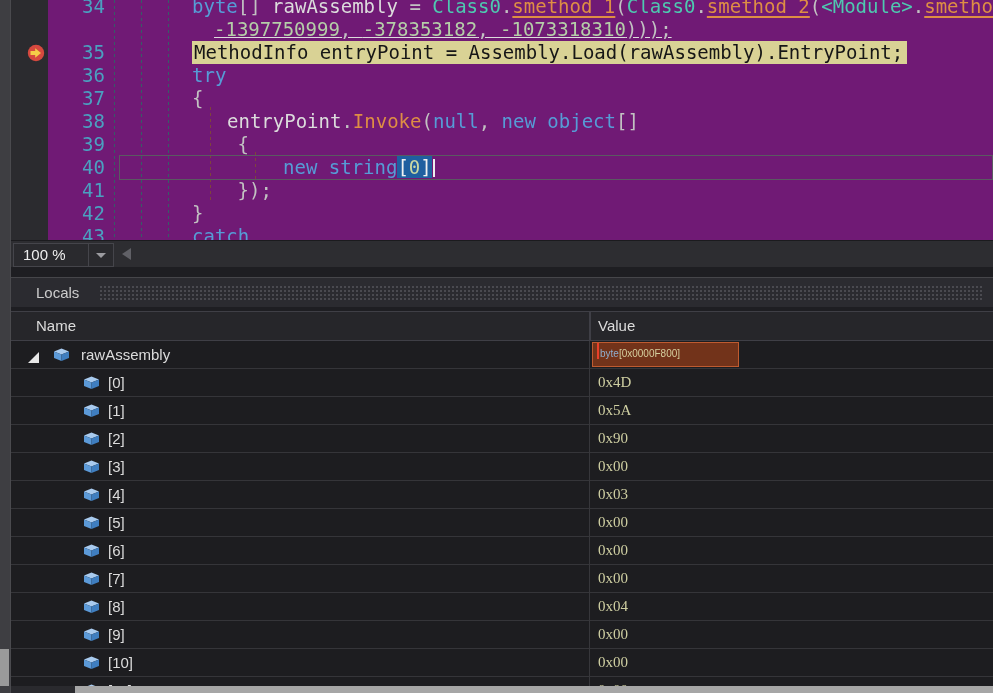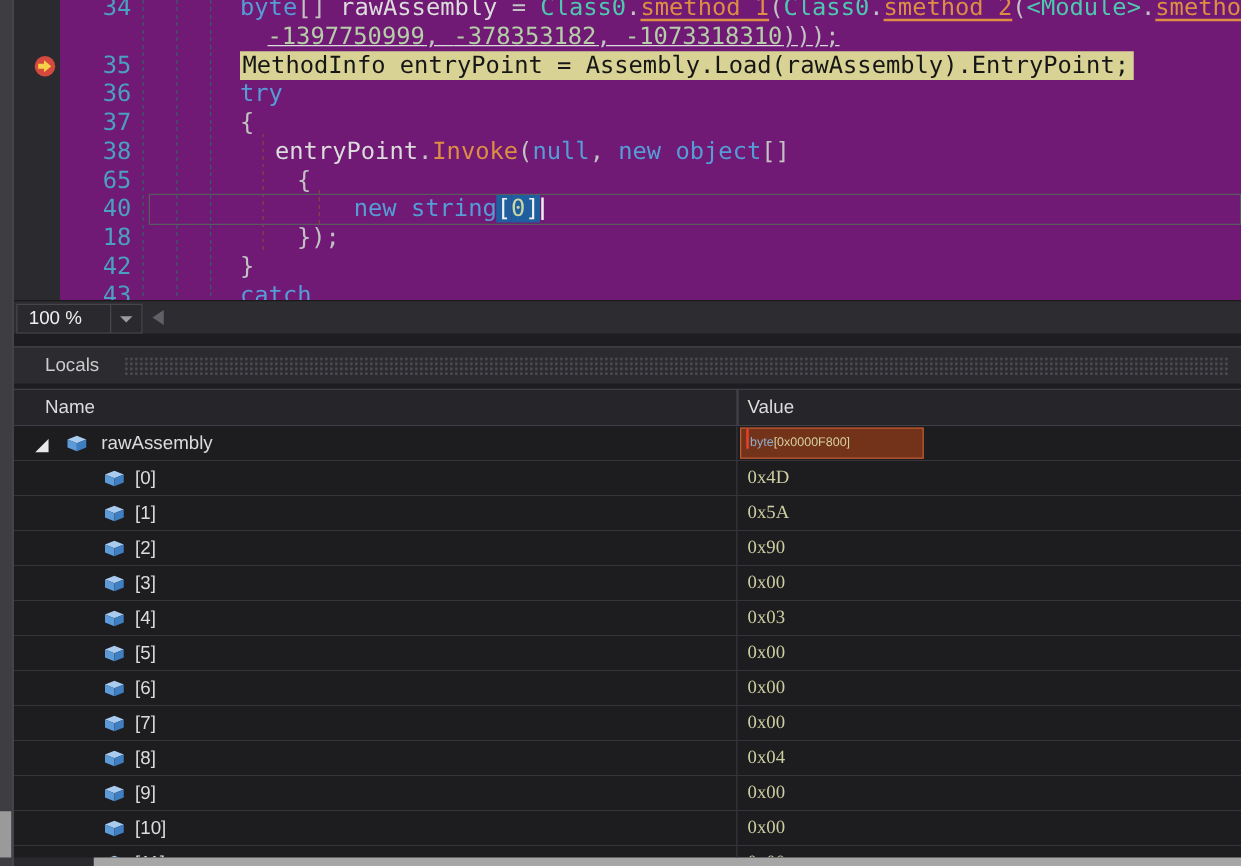--- a/index.html
+++ b/index.html
@@ -105,33 +105,33 @@
       <circle cx="9" cy="9" r="8.2" fill="#D6493F"></circle>
       <path d="M3.5 7 H8.2 V4.2 L14 9 L8.2 13.8 V11 H3.5 Z" fill="#F5CF48"></path>
     </svg>
 
     <div id="numLayer">
         <div class="line-num" style="top: -5px;">34</div>
         <div class="line-num" style="top: 41px;">35</div>
         <div class="line-num" style="top: 64px;">36</div>
         <div class="line-num" style="top: 87px;">37</div>
         <div class="line-num" style="top: 110px;">38</div>
-        <div class="line-num" style="top: 133px;">65</div>
+        <div class="line-num" style="top: 133px;">39</div>
         <div class="line-num" style="top: 156px;">40</div>
-        <div class="line-num" style="top: 179px;">18</div>
+        <div class="line-num" style="top: 179px;">41</div>
         <div class="line-num" style="top: 202px;">42</div>
         <div class="line-num" style="top: 225px;">43</div>
       </div>
     <div id="codeLayer">
         <div class="code-line" style="top: -5px; left: 181px;"><span class="tk tk-kw">byte</span><span class="tk tk-pu">[] </span><span class="tk tk-id">rawAssembly </span><span class="tk tk-pu">= </span><span class="tk tk-ty">Class0</span><span class="tk tk-pu">.</span><span class="tk tk-mu">smethod_1</span><span class="tk tk-pu">(</span><span class="tk tk-ty">Class0</span><span class="tk tk-pu">.</span><span class="tk tk-mu">smethod_2</span><span class="tk tk-pu">(</span><span class="tk tk-ty">&lt;Module&gt;</span><span class="tk tk-pu">.</span><span class="tk tk-mu">smethod</span></div>
         <div class="code-line" style="top: 18px; left: 203px; text-decoration: underline;"><span class="tk tk-nu">-1397750999</span><span class="tk tk-pu">, </span><span class="tk tk-nu">-378353182</span><span class="tk tk-pu">, </span><span class="tk tk-nu">-1073318310</span><span class="tk tk-pu">)));</span></div>
         <div class="code-line stmt-highlight" style="top: 41px; left: 181px;"><span class="tk tk-id">MethodInfo entryPoint = Assembly.Load(rawAssembly).EntryPoint;</span></div>
         <div class="code-line" style="top: 64px; left: 181px;"><span class="tk tk-kw">try</span></div>
         <div class="code-line" style="top: 87px; left: 181px;"><span class="tk tk-pu">{</span></div>
-        <div class="code-line" style="top: 110px; left: 209px;"><span class="tk tk-id">entryPoint</span><span class="tk tk-pu">.</span><span class="tk tk-me">Invoke</span><span class="tk tk-pu">(</span><span class="tk tk-kw">null</span><span class="tk tk-pu">, </span><span class="tk tk-kw">new object</span><span class="tk tk-pu">[]</span></div>
+        <div class="code-line" style="top: 110px; left: 216px;"><span class="tk tk-id">entryPoint</span><span class="tk tk-pu">.</span><span class="tk tk-me">Invoke</span><span class="tk tk-pu">(</span><span class="tk tk-kw">null</span><span class="tk tk-pu">, </span><span class="tk tk-kw">new object</span><span class="tk tk-pu">[]</span></div>
         <div class="code-line" style="top: 133px; left: 226.5px;"><span class="tk tk-pu">{</span></div>
         <div class="code-line" style="top: 156px; left: 272px;"><span class="tk tk-kw">new string</span><span class="tk tk-bh">[</span><span class="tk tk-bn">0</span><span class="tk tk-bh">]</span><span class="caret"></span></div>
         <div class="code-line" style="top: 179px; left: 226.5px;"><span class="tk tk-pu">});</span></div>
         <div class="code-line" style="top: 202px; left: 181px;"><span class="tk tk-pu">}</span></div>
         <div class="code-line" style="top: 225px; left: 181px; text-decoration: underline;"><span class="tk tk-kw">catch</span></div>
       </div>
   </div>
 
   <div class="status-row">
     <div class="zoom-box">100 %</div>

